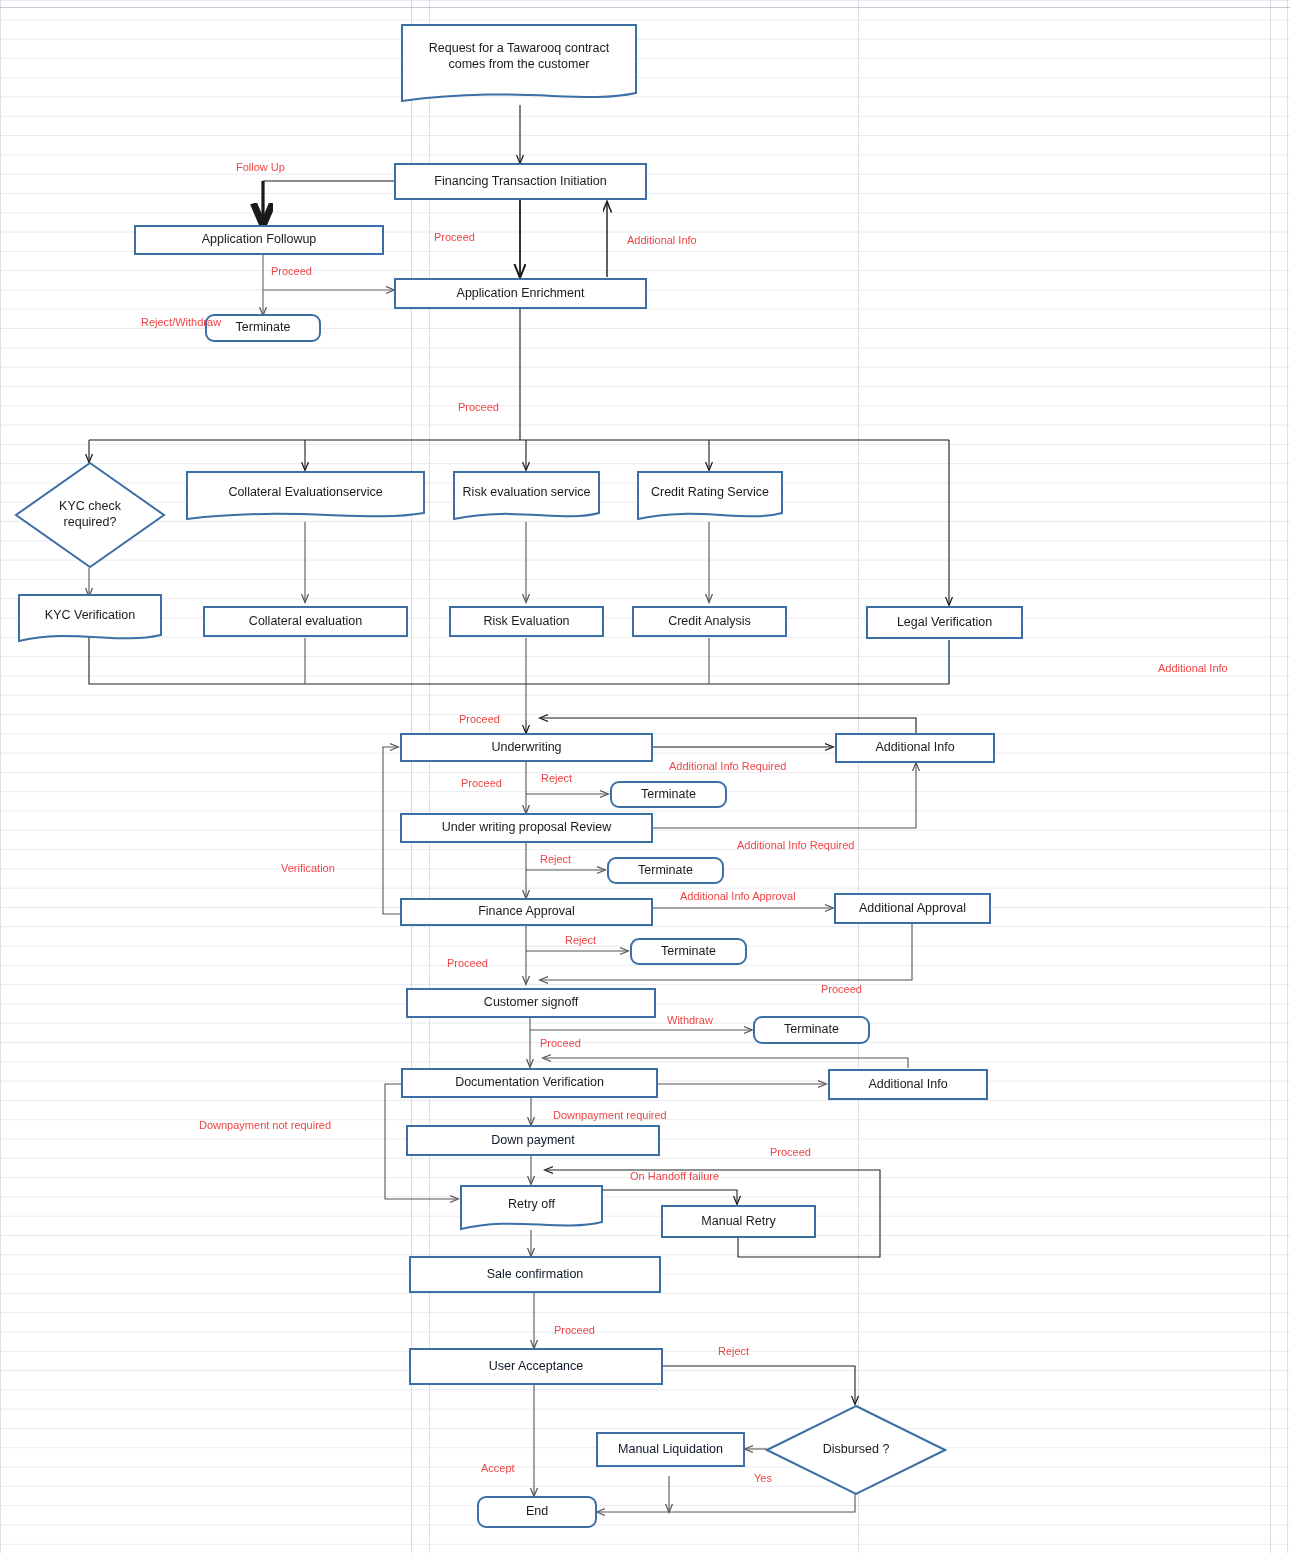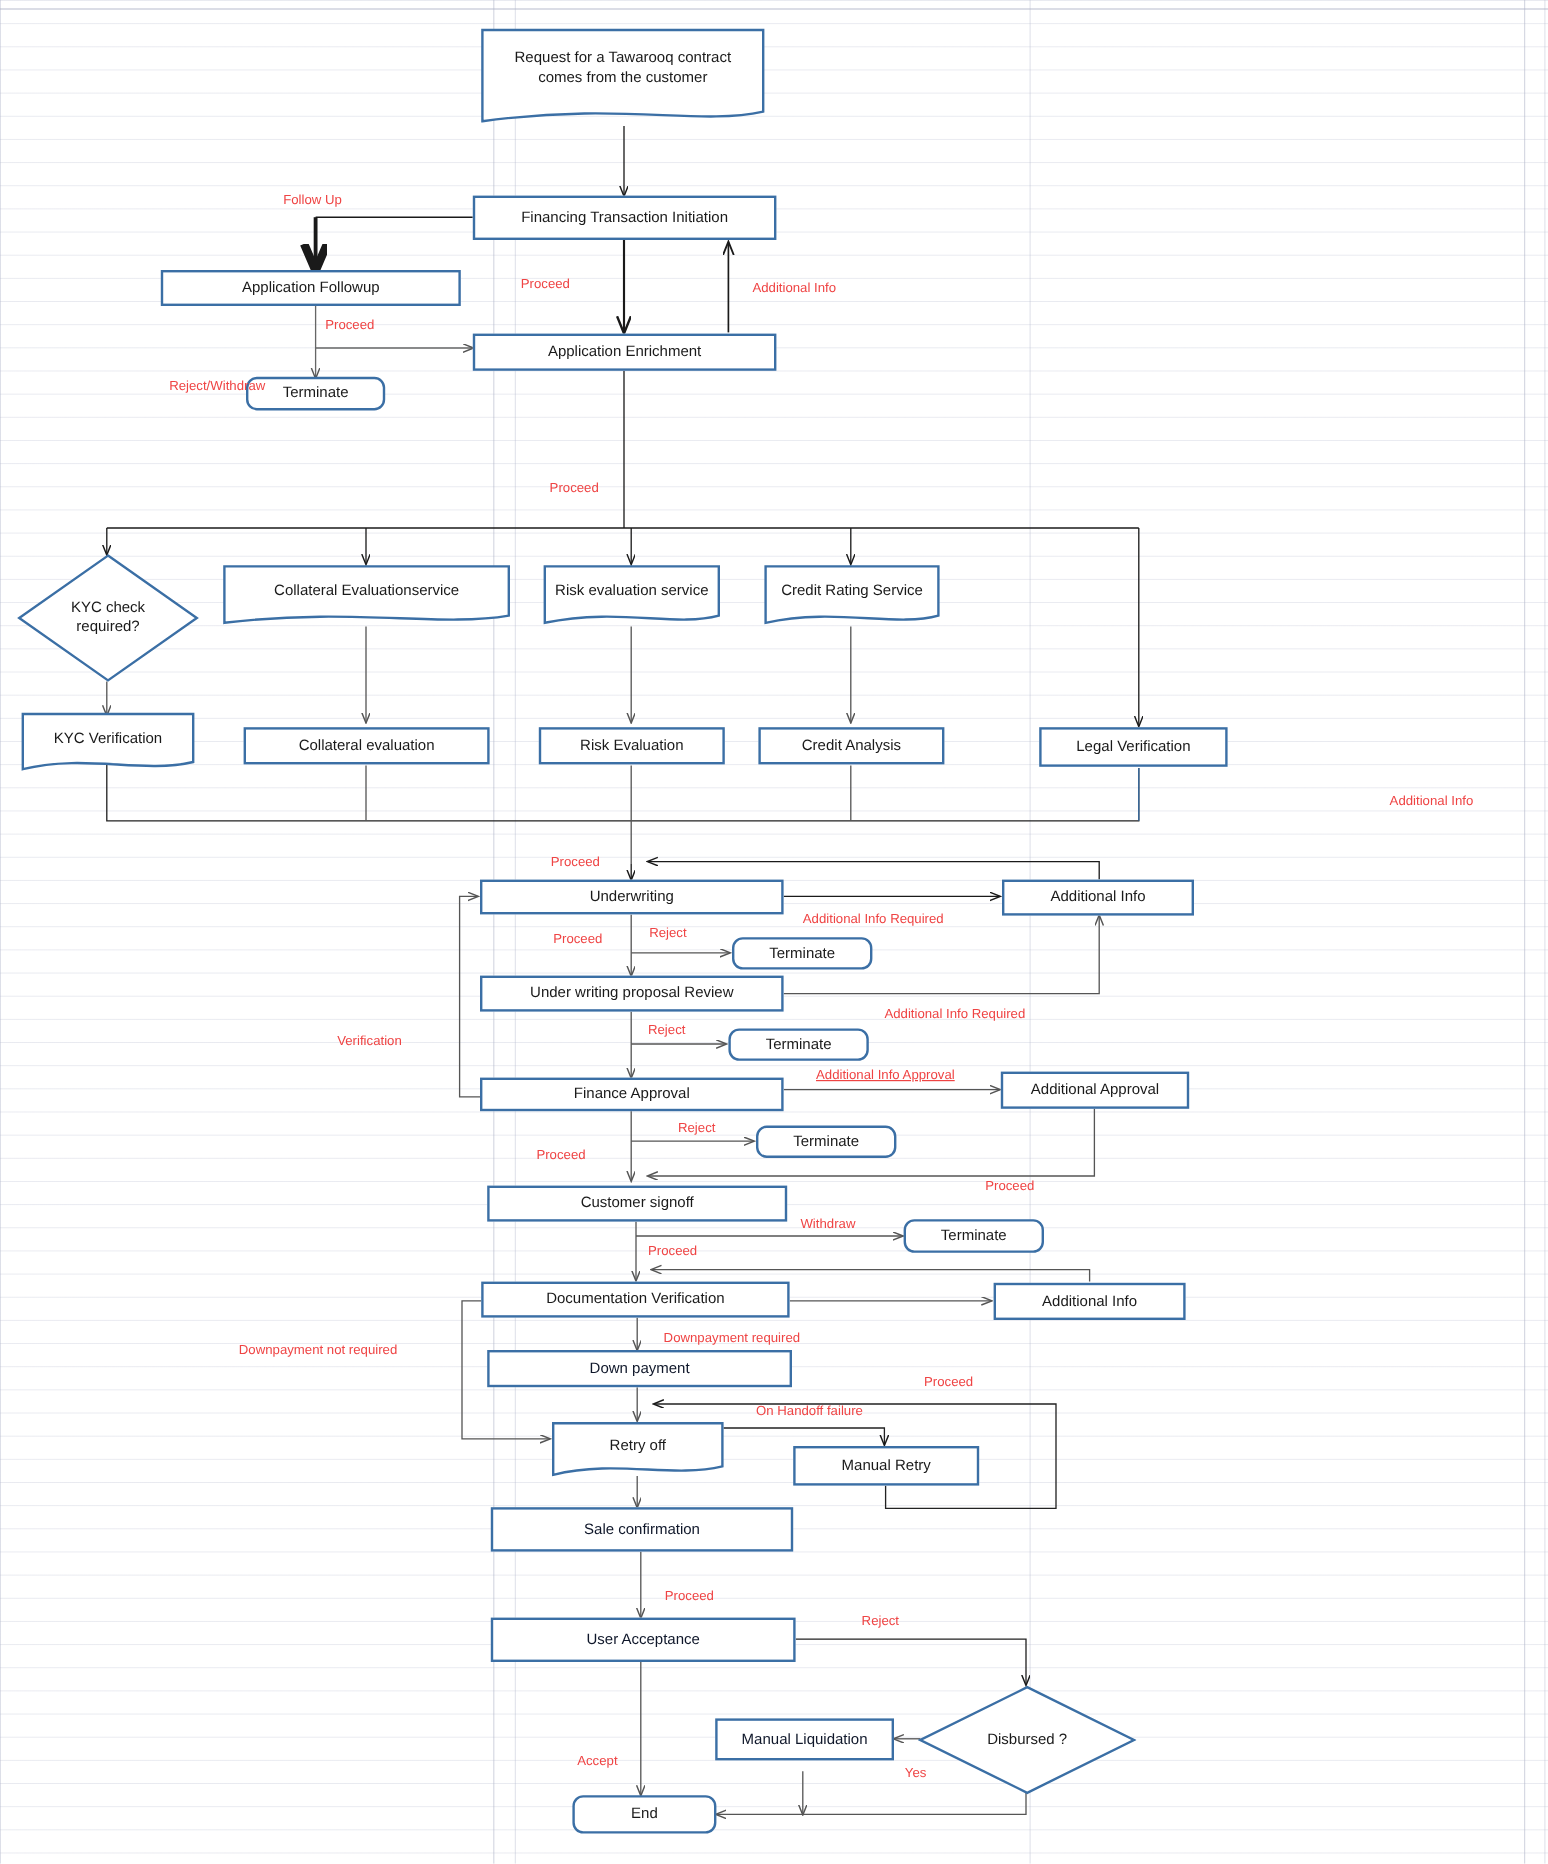--- a/index.html
+++ b/index.html
@@ -346,21 +346,21 @@
   <div class="elabel" style="left:458px;top:401px;">Proceed</div>
   <div class="elabel" style="left:1158px;top:662px;">Additional Info</div>
 
   <div class="elabel" style="left:459px;top:713px;">Proceed</div>
   <div class="elabel" style="left:669px;top:760px;">Additional Info Required</div>
   <div class="elabel" style="left:461px;top:777px;">Proceed</div>
   <div class="elabel" style="left:541px;top:772px;">Reject</div>
   <div class="elabel" style="left:737px;top:839px;">Additional Info Required</div>
   <div class="elabel" style="left:540px;top:853px;">Reject</div>
   <div class="elabel" style="left:281px;top:862px;">Verification</div>
-  <div class="elabel" style="left:680px;top:890px;text-decoration:underline;">Additional Info Approval</div>
+  <div class="elabel" style="left:680px;top:890px;">Additional Info Approval</div>
   <div class="elabel" style="left:565px;top:934px;">Reject</div>
   <div class="elabel" style="left:447px;top:957px;">Proceed</div>
   <div class="elabel" style="left:821px;top:983px;">Proceed</div>
 
   <div class="elabel" style="left:667px;top:1014px;">Withdraw</div>
   <div class="elabel" style="left:540px;top:1037px;">Proceed</div>
   <div class="elabel" style="left:199px;top:1119px;">Downpayment  not required</div>
   <div class="elabel" style="left:553px;top:1109px;">Downpayment  required</div>
   <div class="elabel" style="left:630px;top:1170px;">On Handoff failure</div>
   <div class="elabel" style="left:770px;top:1146px;">Proceed</div>

